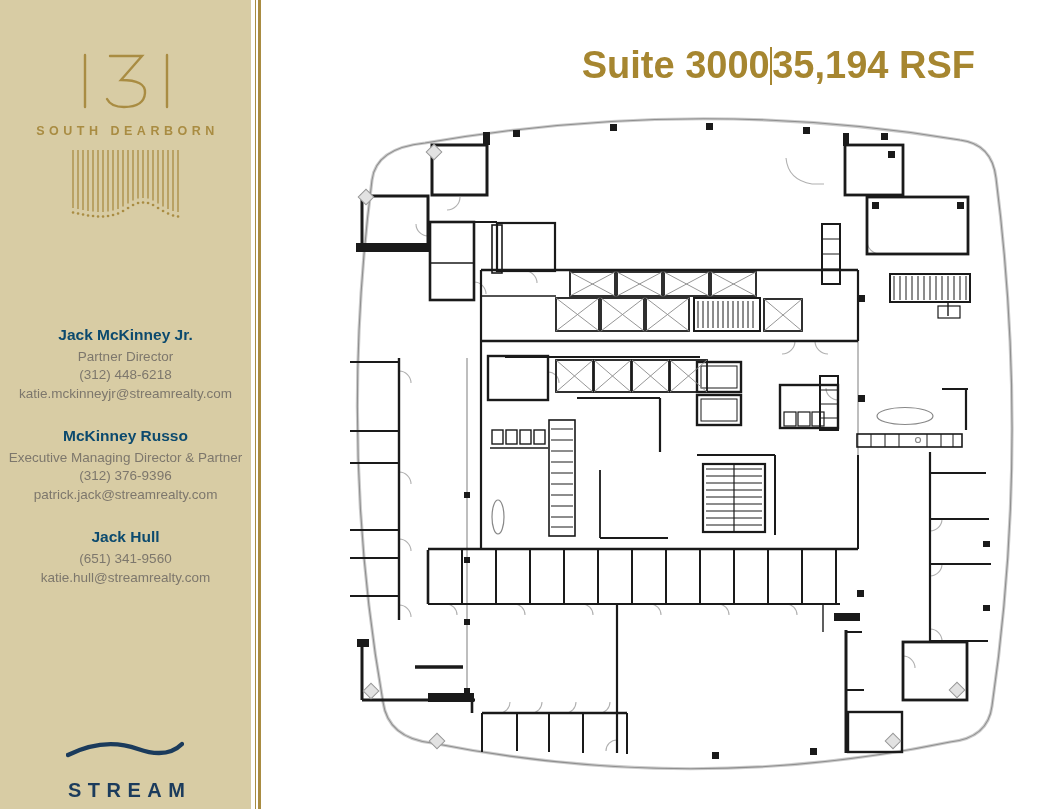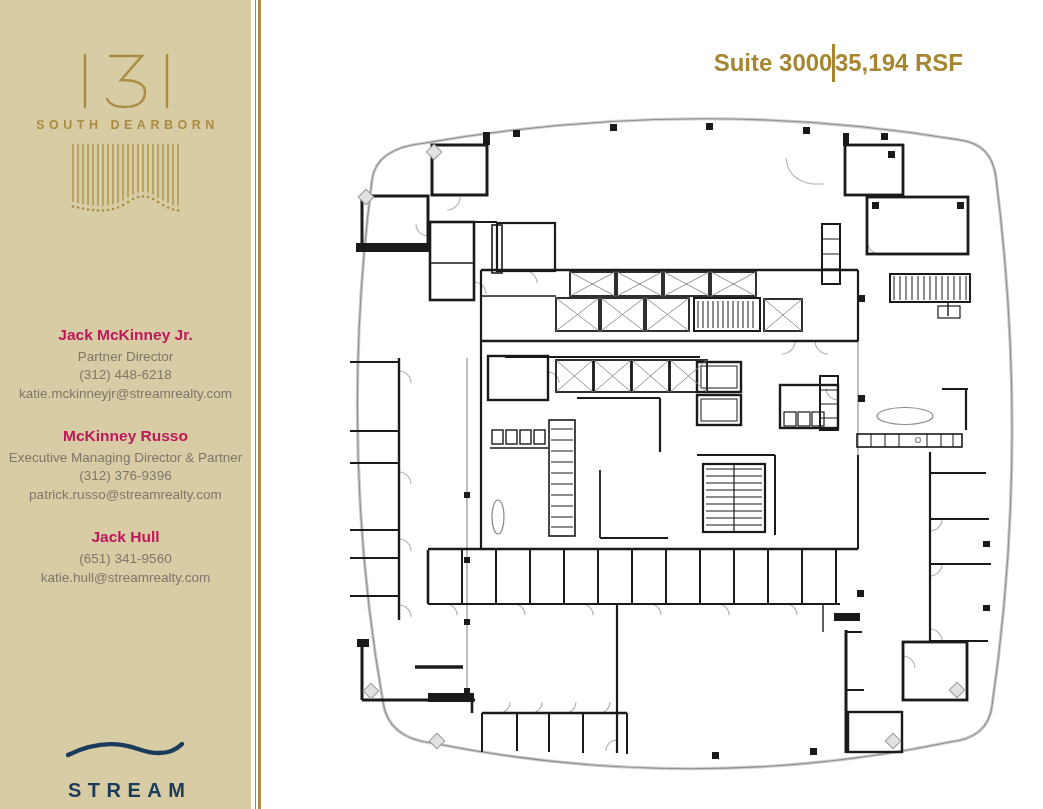--- a/index.html
+++ b/index.html
@@ -11,39 +11,39 @@
   
   .sidebar {
     position:absolute; left:0; top:0; width:251px; height:809px;
     background:#d8cca4;
   }
   .gold-rule-1 { position:absolute; left:255px; top:0; width:1px; height:809px; background:#a98c42; }
   .gold-rule-2 { position:absolute; left:258px; top:0; width:3px; height:809px; background:#a98c42; }
   .brand { position:absolute; top:52px; left:0; width:251px; text-align:center; }
   .brand-number-svg { display:block; margin:0 auto; }
   .brand-name {
-    margin-top:8px; font-size:12.5px; letter-spacing:4.5px; color:#a98c42;
+    margin-top:14px; font-size:12.5px; letter-spacing:4.5px; color:#a98c42;
     font-weight:bold; padding-left:4px;
   }
   .brand-fringe { display:block; margin:12px auto 0; }
   .contacts { position:absolute; top:326px; left:0; width:251px; text-align:center; }
   .contact { margin-bottom:24px; padding:0 6px; }
-  .contact-name { font-size:15.5px; font-weight:bold; color:#be185d; margin-bottom:4px; }
+  .contact-name { font-size:15.5px; font-weight:bold; color:#0c4a6e; margin-bottom:4px; }
   .contact-line { font-size:13.5px; color:#7d776c; line-height:1.36; }
   .stream-logo { position:absolute; left:66px; top:740px; width:120px; }
   .stream-wave { display:block; }
   .stream-word {
     margin-top:21px; font-size:20px; font-weight:bold; letter-spacing:6.5px;
     color:#1b3b5c; padding-left:2px;
   }
   
   .suite-header {
-    position:absolute; top:44px; right:80px;
+    position:absolute; top:44px; right:68px;
     display:flex; align-items:center; 
-    color:#a68630; font-weight:bold; font-size:24px;
+    color:#a68630; font-weight:bold; font-size:38px;
   }
   .suite-header .vbar { width:2.5px; height:38px; background:#a68630; }
   
   .plan { position:absolute; left:340px; top:100px; width:690px; height:690px; }
 </style>
 </head>
 <body>
 <div class="page">
 
   <aside class="sidebar">
@@ -66,21 +66,21 @@
       <div class="contact">
         <div class="contact-name">Jack McKinney Jr.</div>
         <div class="contact-line">Partner Director</div>
         <div class="contact-line">(312) 448-6218</div>
         <div class="contact-line">katie.mckinneyjr@streamrealty.com</div>
       </div>
       <div class="contact">
         <div class="contact-name">McKinney Russo</div>
         <div class="contact-line">Executive Managing Director &amp; Partner</div>
         <div class="contact-line">(312) 376-9396</div>
-        <div class="contact-line">patrick.russo@streamrealty.com</div>
+        <div class="contact-line">patrick.jack@streamrealty.com</div>
       </div>
       <div class="contact">
         <div class="contact-name">Jack Hull</div>
         <div class="contact-line">(651) 341-9560</div>
         <div class="contact-line">katie.hull@streamrealty.com</div>
       </div>
     </div>
 
     <div class="stream-logo">
       <svg class="stream-wave" width="118" height="18" viewBox="0 0 118 18">

